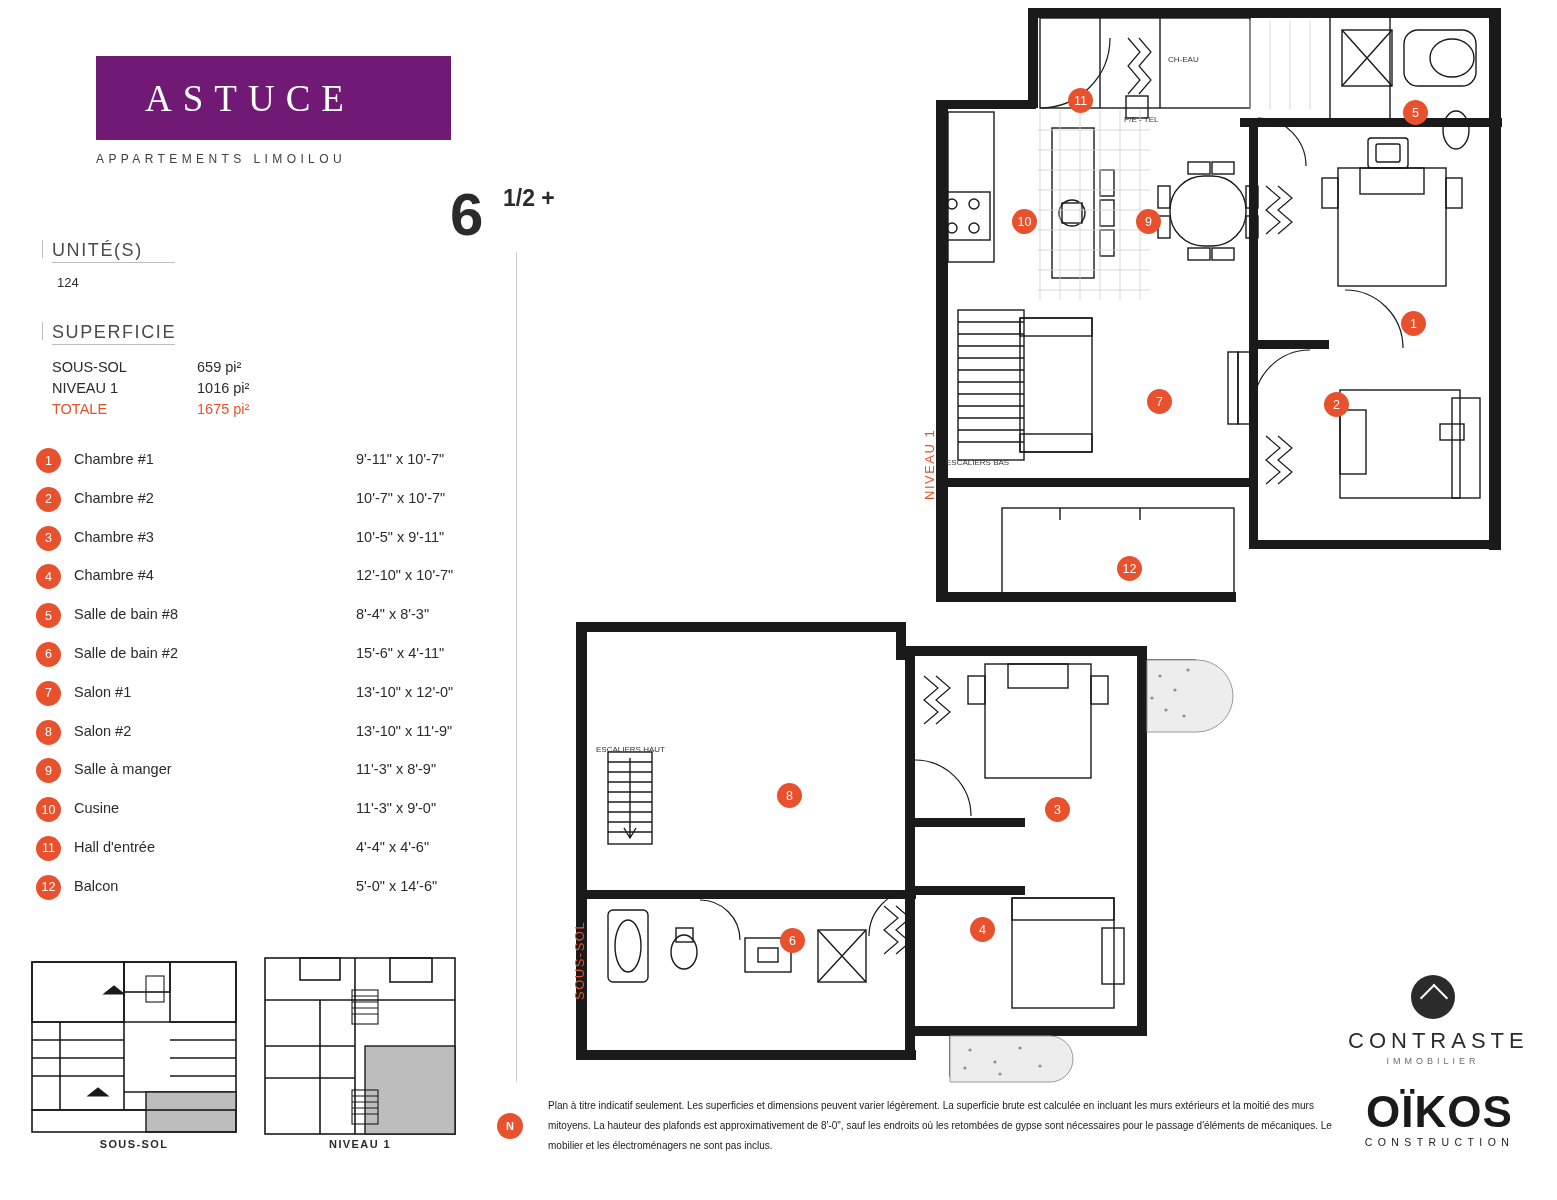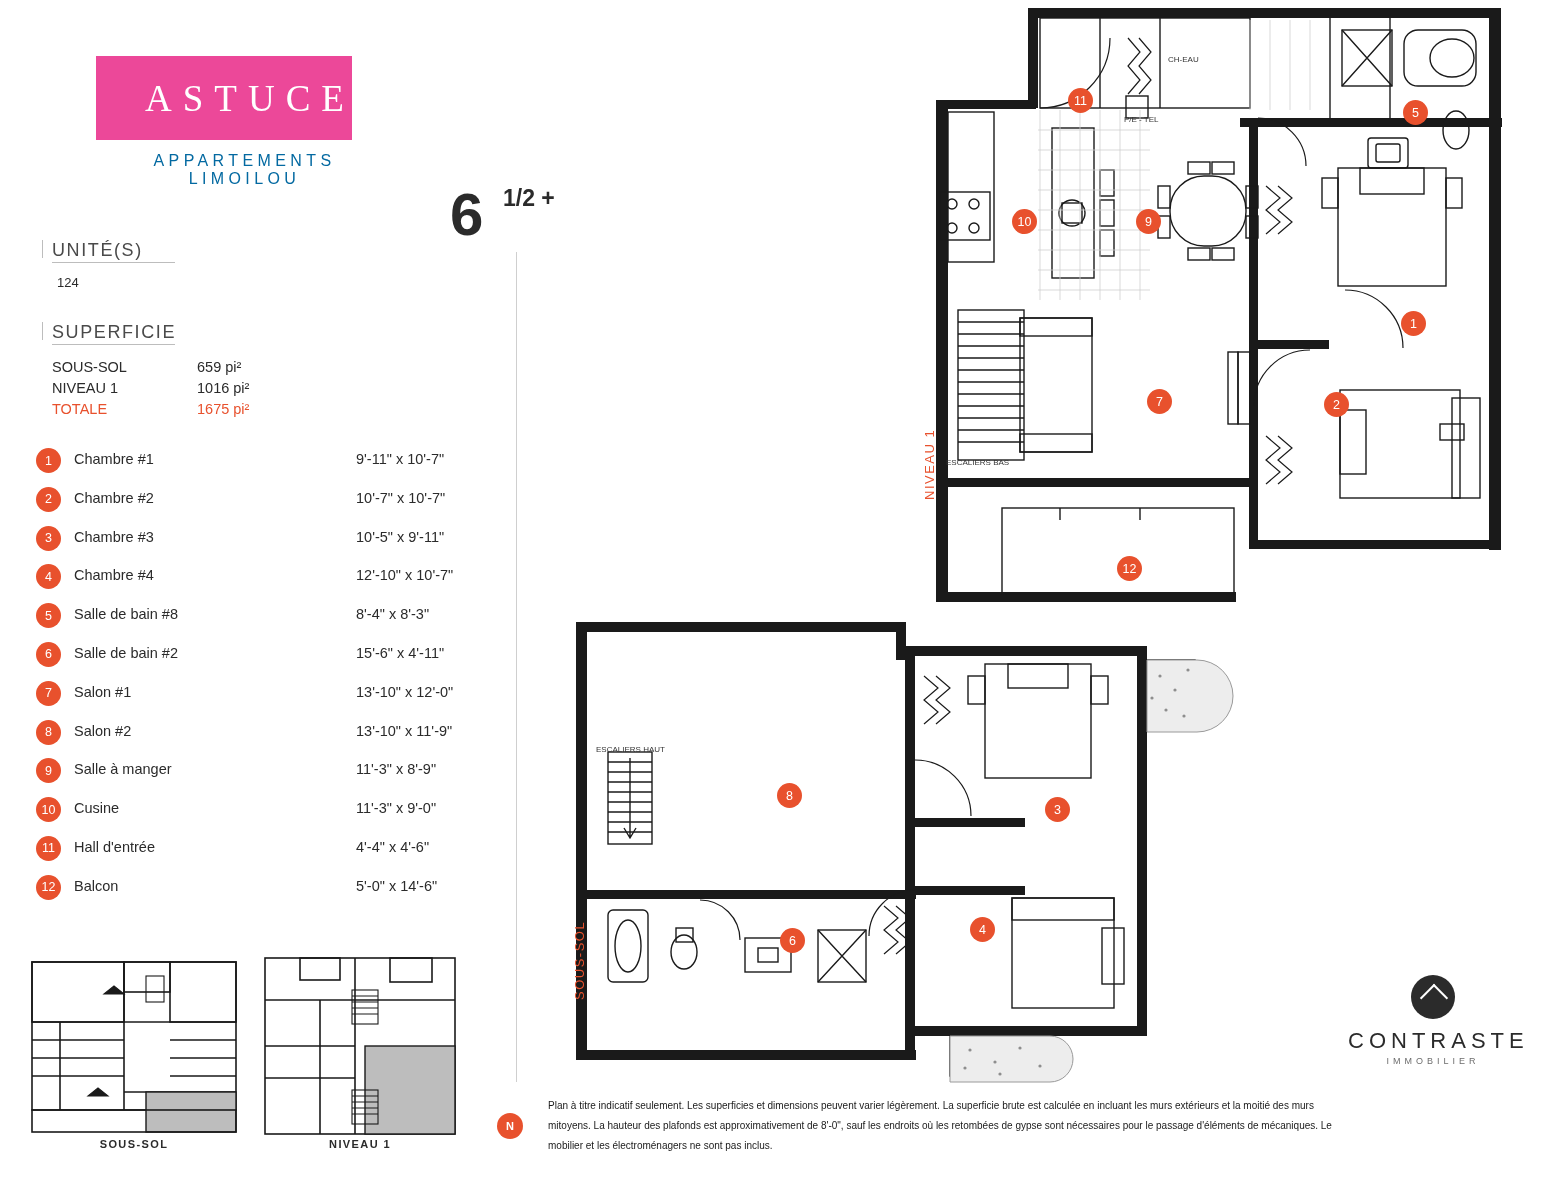--- a/index.html
+++ b/index.html
@@ -8,33 +8,33 @@
     background:#ffffff;
     font-family:"Liberation Sans", sans-serif;
     color:#231f20;
     position:relative;
     overflow:hidden;
   }
   .page{position:absolute;left:0;top:0;width:1557px;height:1200px;}
 
   
   .logo-box{
-    position:absolute;left:96px;top:56px;width:256px;height:84px;
-    background:#ec4899;
+    position:absolute;left:96px;top:56px;width:355px;height:84px;
+    background:#701a75;
   }
   .logo-text{
     position:absolute;left:0;top:0;width:297px;height:84px;
     color:#ffffff;font-size:37px;letter-spacing:11px;
     display:flex;align-items:center;justify-content:center;
     font-family:"Liberation Serif", serif;
     text-indent:11px;
   }
   .logo-sub{
     position:absolute;left:96px;top:152px;width:297px;
-    text-align:center;font-size:16px;letter-spacing:4.4px;color:#0369a1;
+    text-align:left;font-size:12px;letter-spacing:4.4px;color:#404040;
   }
 
   .big-num{
     position:absolute;left:450px;top:180px;
     font-size:60px;font-weight:bold;color:#2b2b2b;letter-spacing:-1px;
     font-family:"Liberation Sans", sans-serif;
   }
   .big-num-sup{
     position:absolute;left:503px;top:185px;
     font-size:23px;font-weight:bold;color:#2b2b2b;
@@ -271,20 +271,24 @@
   <div class="compass">N</div>
 
   <div class="disclaimer">Plan à titre indicatif seulement. Les superficies et dimensions peuvent varier légèrement. La superficie brute est calculée en incluant les murs extérieurs et la moitié des murs mitoyens. La hauteur des plafonds est approximativement de 8'-0", sauf les endroits où les retombées de gypse sont nécessaires pour le passage d'éléments de mécaniques. Le mobilier et les électroménagers ne sont pas inclus.</div>
 
   <div class="contraste">
     <div class="circ"></div>
     <div class="c1">CONTRASTE</div>
     <div class="c2">IMMOBILIER</div>
   </div>
 
+  <div class="oikos">
+    <div class="o1">OÏKOS</div>
+    <div class="o2">CONSTRUCTION</div>
+  </div>
 
   <svg width="1557" height="1200" viewBox="0 0 1557 1200">
 
     <g>
 
       <g fill="#1a1a1a">
         <rect x="1028" y="8" width="470" height="10"></rect>
         <rect x="936" y="100" width="12" height="500"></rect>
         <rect x="1489" y="8" width="12" height="300"></rect>
         <rect x="936" y="592" width="300" height="10"></rect>

